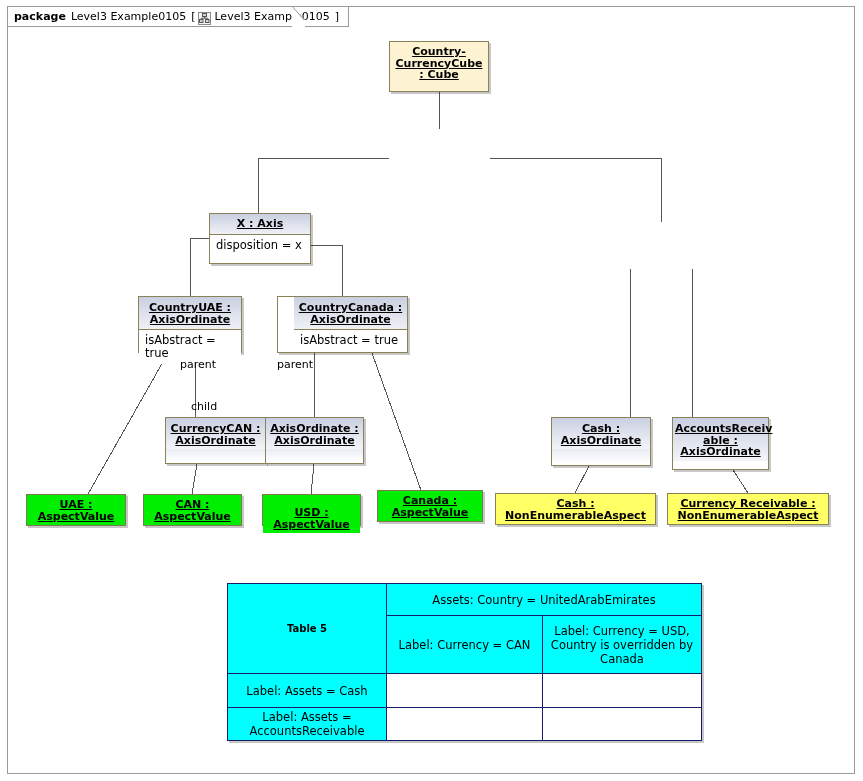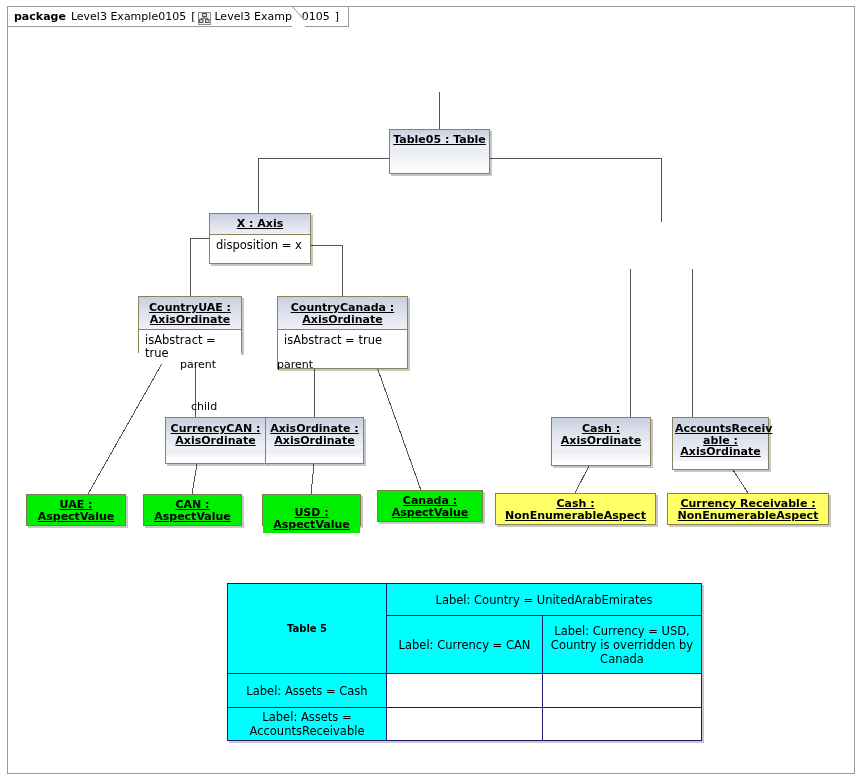--- a/index.html
+++ b/index.html
@@ -198,45 +198,46 @@
       <line x1="630" y1="269" x2="630" y2="417"></line>
 
       <line x1="692" y1="269" x2="692" y2="417"></line>
 
       <line x1="589" y1="466" x2="575" y2="493"></line>
 
       <line x1="733" y1="470" x2="748" y2="493"></line>
     </g>
   </svg>
 
-
-  <div class="node n-grey" style="left:389px;top:129px;width:101px;height:45px;">
-    <div class="hdr" style="padding-top:4px;">
-      <span class="u">Table05 : Table</span>
-    </div>
-    <div class="body" style="height:24px;"></div>
-  </div>
+  <div class="node n-cube" style="left:389px;top:41px;width:100px;height:51px;">
+    <div class="hdr" style="padding-top:4px;">
+      <span class="u">Country-</span><br>
+      <span class="u">CurrencyCube</span><br>
+      <span class="u">: Cube</span>
+    </div>
+  </div>
+
 
   <div class="node n-grey n-axis" style="left:209px;top:213px;width:102px;height:51px;">
     <div class="hdr" style="padding-top:4px;padding-bottom:4px;">
       <span class="u">X : Axis</span>
     </div>
     <div class="cmp">disposition = x</div>
   </div>
 
 
   <div class="node n-grey n-axis" style="left:138px;top:296px;width:104px;height:57px;">
     <div class="hdr" style="padding-top:5px;padding-bottom:4px;">
       <span class="u">CountryUAE :</span><br>
       <span class="u">AxisOrdinate</span>
     </div>
     <div class="cmp">isAbstract = true</div>
   </div>
 
-  <div class="node n-grey n-axis" style="left:277px;top:296px;width:131px;height:73px;">
+  <div class="node n-grey n-axis" style="left:277px;top:296px;width:131px;height:57px;padding-left:16px;">
     <div class="hdr" style="padding-top:5px;padding-bottom:4px;">
       <span class="u">CountryCanada :</span><br>
       <span class="u">AxisOrdinate</span>
     </div>
     <div class="cmp">isAbstract = true</div>
   </div>
 
   <div class="node n-grey" style="left:146px;top:417px;width:101px;height:47px;margin-left:19px;">
     <div class="hdr" style="padding-top:5px;">
       <span class="u">CurrencyCAN :</span><br>
@@ -317,21 +318,21 @@
 
   <table class="matrix">
     <colgroup>
       <col style="width:159px;">
       <col style="width:156px;">
       <col style="width:159px;">
     </colgroup>
     <tbody>
       <tr>
         <td class="cyan title" rowspan="2">Table 5</td>
-        <td class="cyan" colspan="2" style="height:32px;">Label: Country = UnitedArabEmirates</td>
+        <td class="cyan" colspan="2" style="height:32px;">Assets: Country = UnitedArabEmirates</td>
       </tr>
       <tr>
         <td class="cyan" style="height:58px;">Label: Currency = CAN</td>
         <td class="cyan" style="height:58px;">Label: Currency = USD, Country is overridden by Canada</td>
       </tr>
       <tr>
         <td class="cyan" style="height:34px;">Label: Assets = Cash</td>
         <td class="blank"></td>
         <td class="blank"></td>
       </tr>

